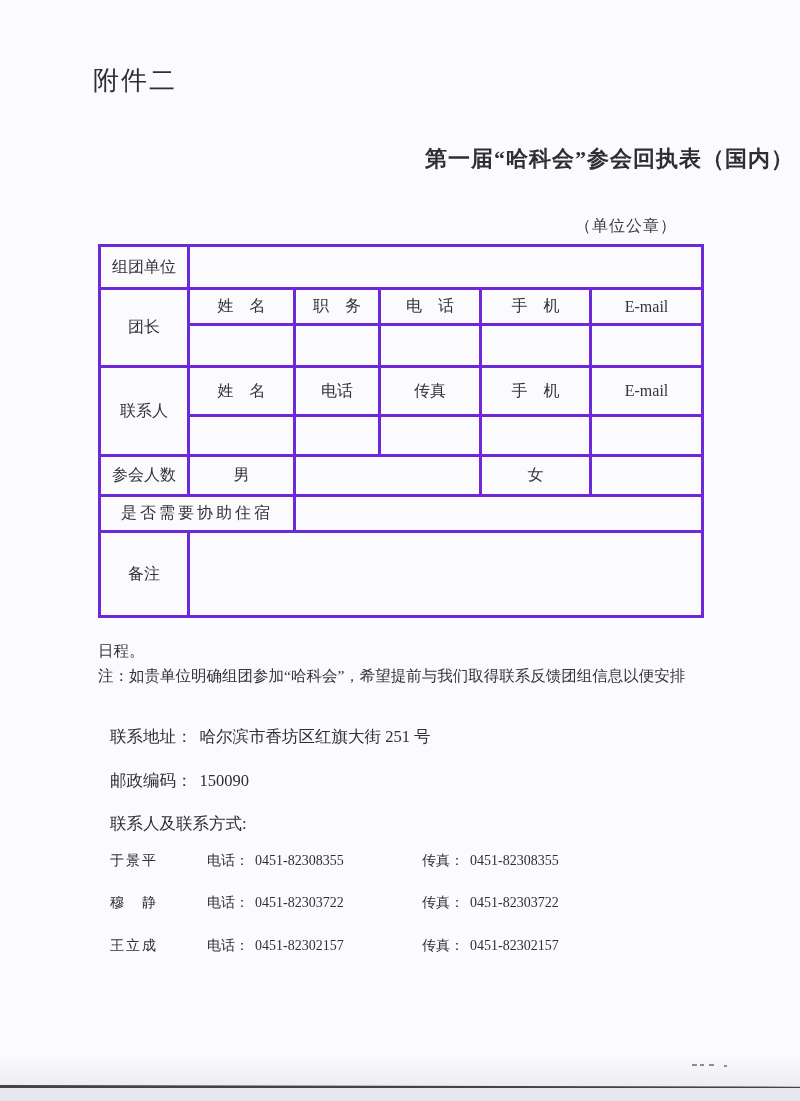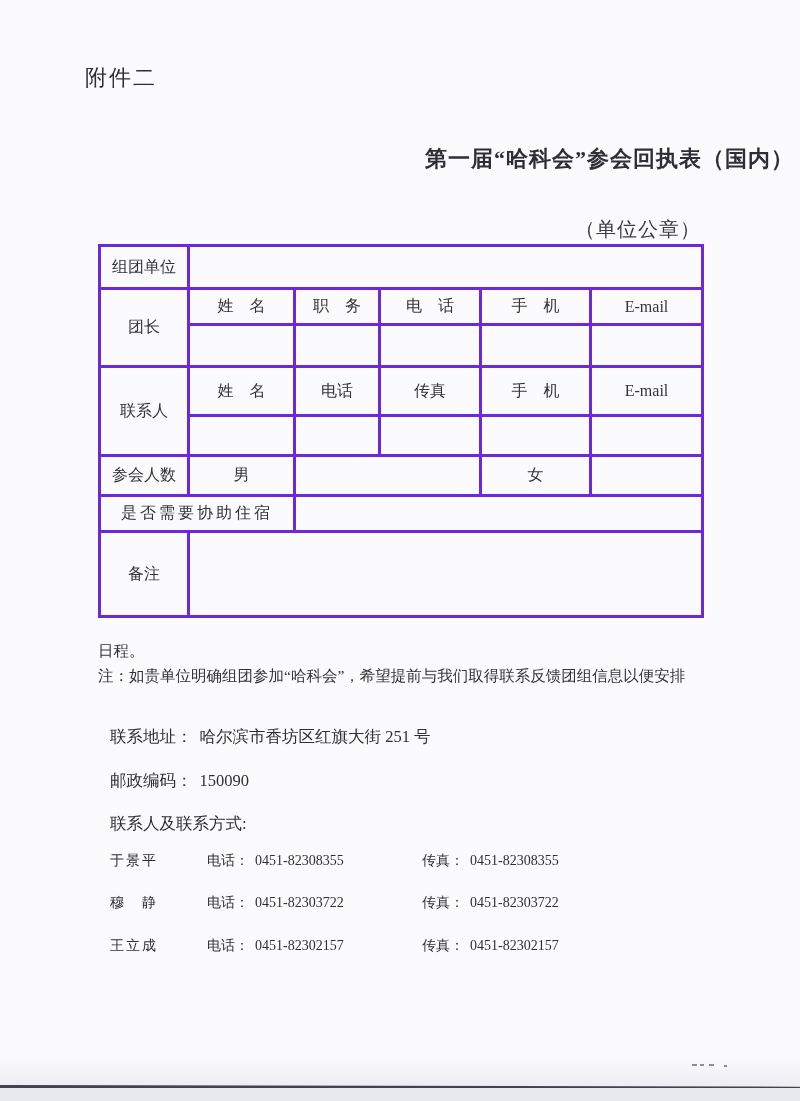--- a/index.html
+++ b/index.html
@@ -7,24 +7,24 @@
     position:relative;
     width:800px; height:1101px;
     margin:0 auto;
     background:#fbfbfd;
     font-family:"Liberation Serif","DejaVu Serif",serif;
     color:#2e2e36;
     overflow:hidden;
   }
   .abs { position:absolute; }
 
-  .attachment { left:85px; top:63px; font-size:22px; letter-spacing:2px; }
+  .attachment { left:93px; top:63px; font-size:26px; letter-spacing:2px; }
   .doc-title  { left:14px; top:144px; width:780px; text-align:right;
                 font-size:22px; font-weight:bold; letter-spacing:1px; }
-  .seal-note  { left:575px; top:216px; font-size:20px; letter-spacing:1px; color:#3a3a42; }
+  .seal-note  { left:575px; top:216px; font-size:16px; letter-spacing:1px; color:#3a3a42; }
 
   table.form { position:absolute; left:98px; top:244px; width:603px;
                border-collapse:collapse; table-layout:fixed; }
   table.form td {
     border:3px solid #6d28d9;
     padding:0; text-align:center; vertical-align:middle;
     font-size:16px; color:#33333b;
   }
   tr.r1 { height:43px; } tr.r2 { height:36px; } tr.r3 { height:42px; }
   tr.r4 { height:49px; } tr.r5 { height:40px; } tr.r6 { height:40px; }

